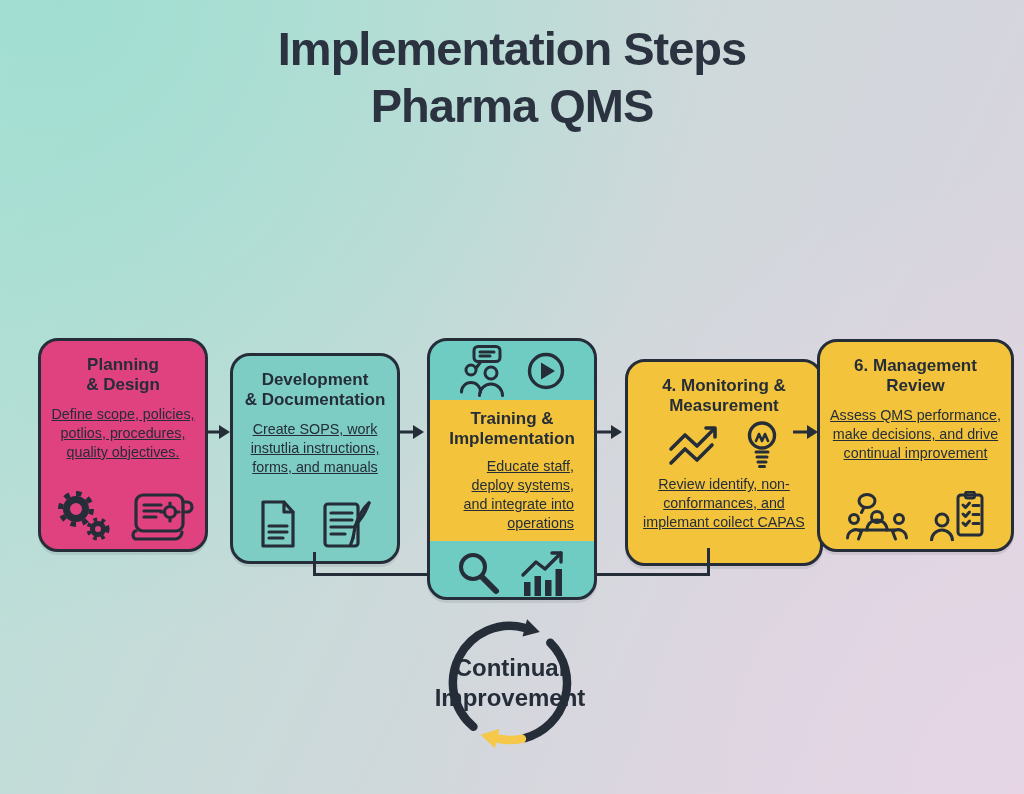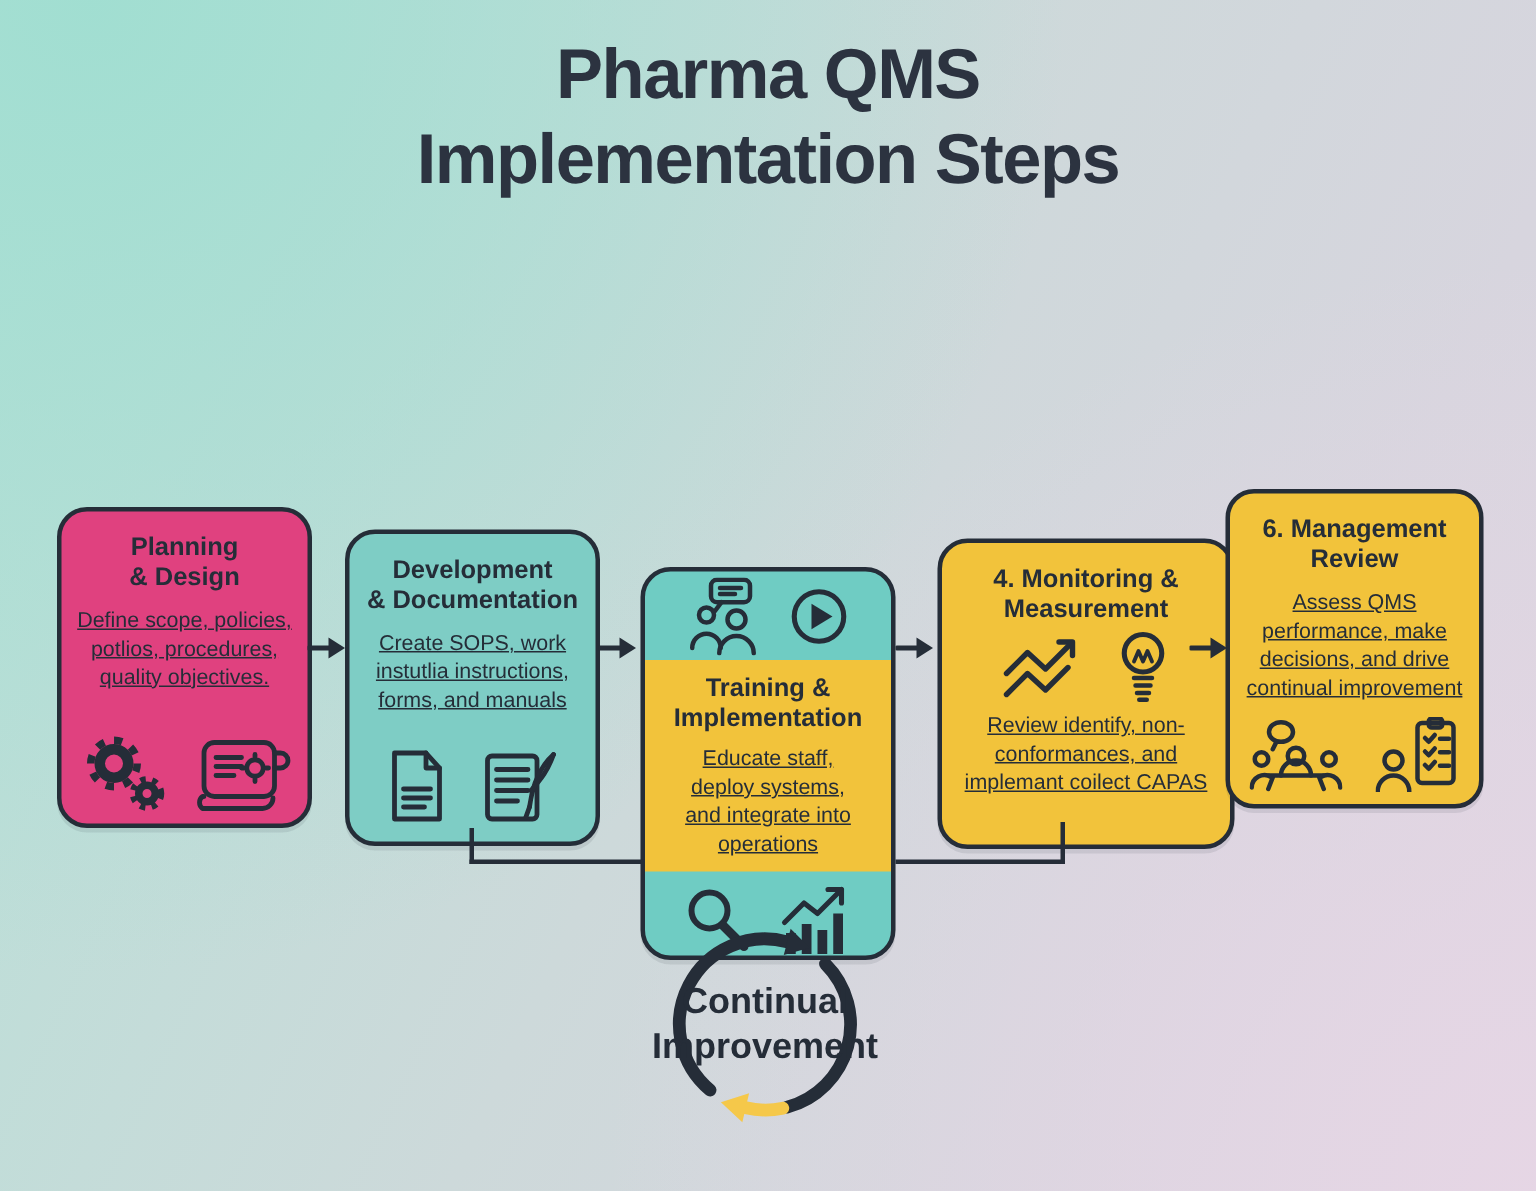--- a/index.html
+++ b/index.html
@@ -17,23 +17,23 @@
     color:#2c3340;
   }
   .card {
     position:absolute; box-sizing:border-box;
     border:3.5px solid #252d38; border-radius:20px;
     color:#252d38; text-align:center;
     box-shadow:0 3px 0 rgba(40,50,60,0.10);
   }
   .c1 { left:38px;  top:338px; width:170px; height:214px; background:#e0417f; }
   .c2 { left:230px; top:341px; width:170px; height:211px; background:#7ecdc5;margin-top:12px; }
-  .c3 { left:427px; top:338px; width:170px; height:262px; background:#6fccc3; overflow:hidden;margin-top:40px; }
+  .c3 { left:427px; top:338px; width:170px; height:262px; background:#6fccc3; overflow:hidden; }
   .c4 { left:625px; top:341px; width:198px; height:207px; background:#f2c33b;margin-top:18px; }
-  .c5 { left:817px; top:326px; width:172px; height:213px; background:#f2c33b;border-radius:19px; }
+  .c5 { left:817px; top:339px; width:197px; height:213px; background:#f2c33b; }
   .card-title { font-weight:bold; font-size:17px; line-height:1.18; padding-top:14px; }
   .card-body  { font-size:14.3px; line-height:1.32; padding:10px 9px 0; font-weight:normal;text-decoration:underline; }
   .icons-row {
     position:absolute; left:0; right:0; bottom:8px;
     display:flex; justify-content:center; align-items:flex-end; gap:14px; color:#252d38;
   }
   .inline-icons { display:flex; justify-content:center; align-items:flex-end; gap:12px; margin-top:4px; color:#252d38; }
   .c3 .band-top { height:59px; display:flex; justify-content:center; align-items:center; gap:12px; color:#252d38; }
   .c3 .band-mid { background:#f2c33b; min-height:135px; box-sizing:border-box; padding:0 4px 8px; }
   .c3 .band-mid .card-title { padding-top:9px; }
@@ -55,22 +55,22 @@
     font-weight:bold; font-size:24px; line-height:1.25; color:#252d38;
   }
   svg { display:block; }
 </style>
 </head>
 <body>
 
 <div class="page">
 
   <div class="title">
+    <div>Implementation Steps</div>
     <div>Pharma QMS</div>
-    <div>Implementation Steps</div>
   </div>
 
   <div class="card c1">
     <div class="card-title">
       <div>Planning</div>
       <div>&amp; Design</div>
     </div>
     <div class="card-body">Define scope, policies, potlios, procedures, quality objectives.</div>
     <div class="icons-row">
       <span>
@@ -148,21 +148,21 @@
           <circle cx="20" cy="20" r="16.5" fill="none" stroke="currentColor" stroke-width="3.4"></circle>
           <path d="M15 11.5 L29 20 L15 28.5 Z" fill="currentColor"></path>
         </svg>
       </span>
     </div>
     <div class="band-mid">
       <div class="card-title">
         <div>Training &amp;</div>
         <div>Implementation</div>
       </div>
-      <div class="card-body" style="padding:8px 16px 0;">Educate staff, deploy systems, and integrate into operations</div>
+      <div class="card-body" style="padding:8px 16px 0;text-align:right;">Educate staff, deploy systems, and integrate into operations</div>
     </div>
     <div class="band-bot">
       <span>
         <svg width="48" height="48" viewBox="0 0 48 48">
           <g fill="none" stroke="currentColor" stroke-linecap="round">
             <circle cx="20" cy="17" r="12" stroke-width="4"></circle>
             <path d="M29 27 L43 41" stroke-width="6"></path>
           </g>
         </svg>
       </span>

